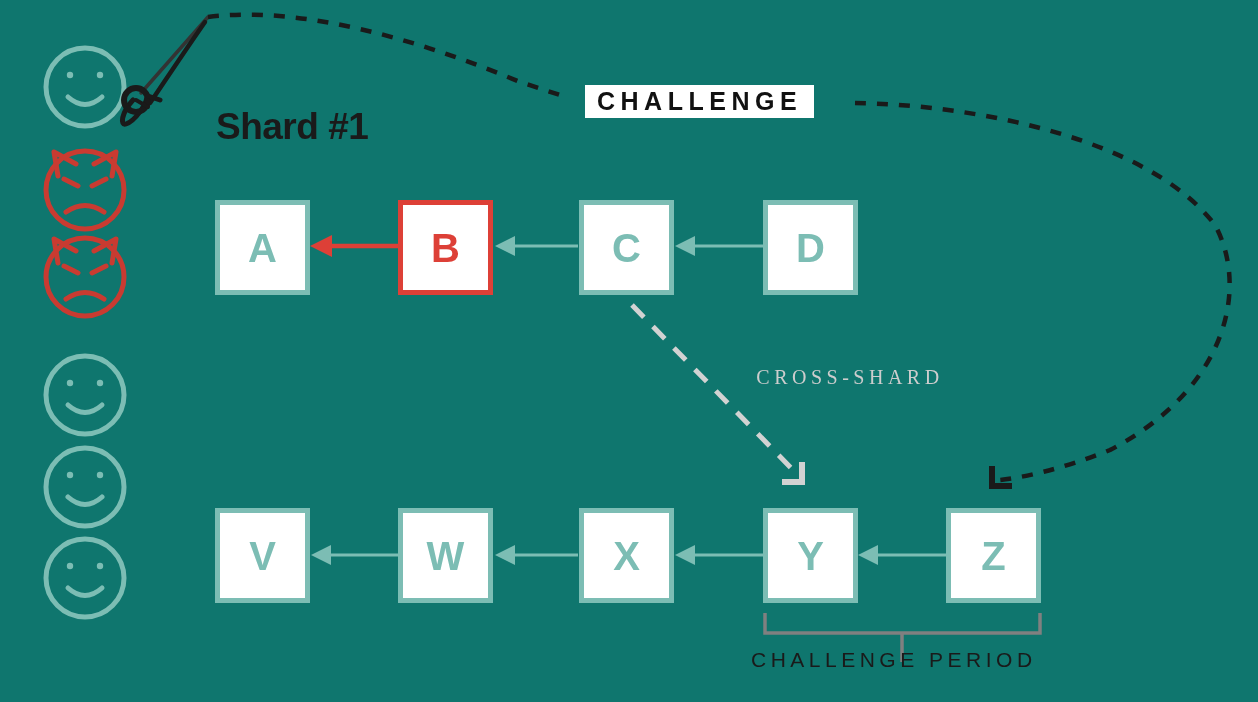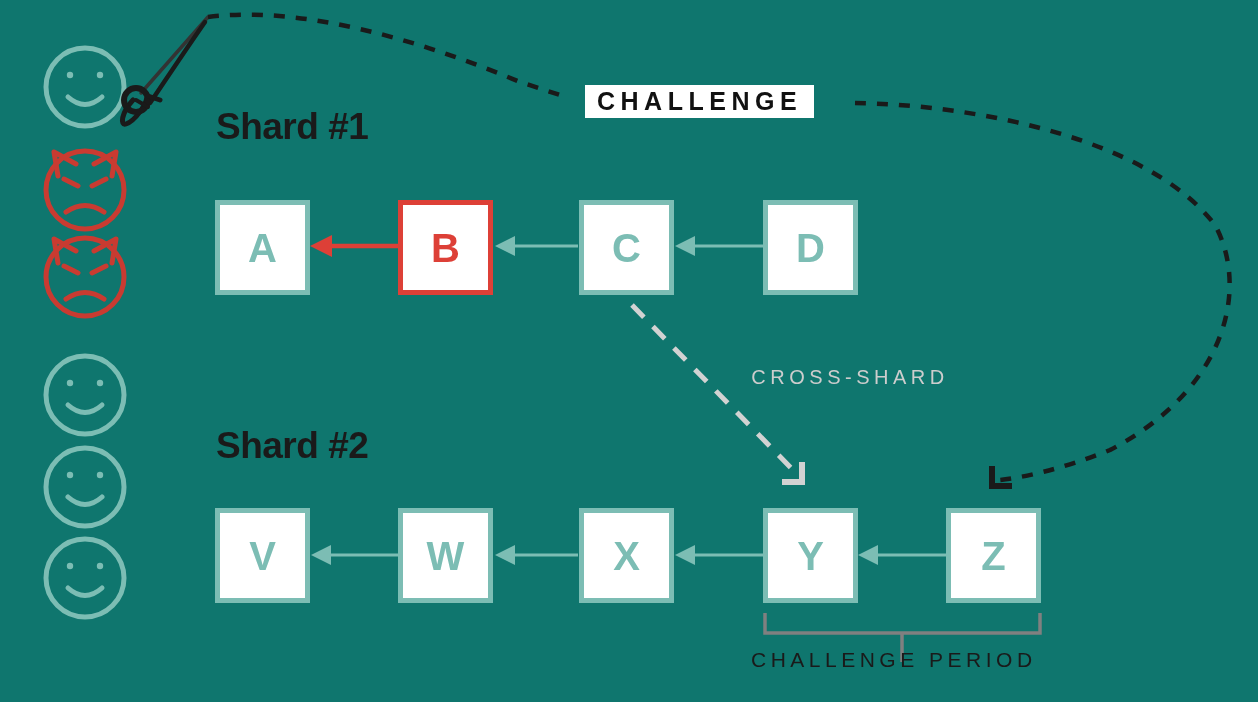--- a/index.html
+++ b/index.html
@@ -193,34 +193,33 @@
       <polygon points="675,555 695,545 695,565" fill="#7cbdb4"></polygon>
     </g>
     <g>
       <line x1="946" y1="555" x2="872" y2="555" stroke="#7cbdb4" stroke-width="3"></line>
       <polygon points="858,555 878,545 878,565" fill="#7cbdb4"></polygon>
     </g>
 
   </svg>
 
   <div class="shard-title" style="left:216px; top:106px;">Shard #1</div>
-  <div class="shard-title" style="left:216px; top:425px;">Shard #2</div>
 
   <div class="block teal" style="left:215px; top:200px; width:95px; height:95px;">A</div>
   <div class="block red" style="left:398px; top:200px; width:95px; height:95px;">B</div>
   <div class="block teal" style="left:579px; top:200px; width:95px; height:95px;">C</div>
   <div class="block teal" style="left:763px; top:200px; width:95px; height:95px;">D</div>
 
   <div class="block teal" style="left:215px; top:508px; width:95px; height:95px;">V</div>
   <div class="block teal" style="left:398px; top:508px; width:95px; height:95px;">W</div>
   <div class="block teal" style="left:579px; top:508px; width:95px; height:95px;">X</div>
   <div class="block teal" style="left:763px; top:508px; width:95px; height:95px;">Y</div>
   <div class="block teal" style="left:946px; top:508px; width:95px; height:95px;">Z</div>
 
   <div class="challenge-label" style="left:585px; top:85px;">CHALLENGE</div>
 
-  <div class="crossshard-label" style="left:700px; top:362px; width:300px;">
+  <div class="crossshard-label" style="left:700px; top:362px; width:300px;font-family:Liberation Serif, serif;">
     <div>CROSS-SHARD</div>
   </div>
 
   <div class="period-label" style="left:751px; top:648px;text-align:right;">CHALLENGE PERIOD</div>
 
 </div>
 
 </body></html>

